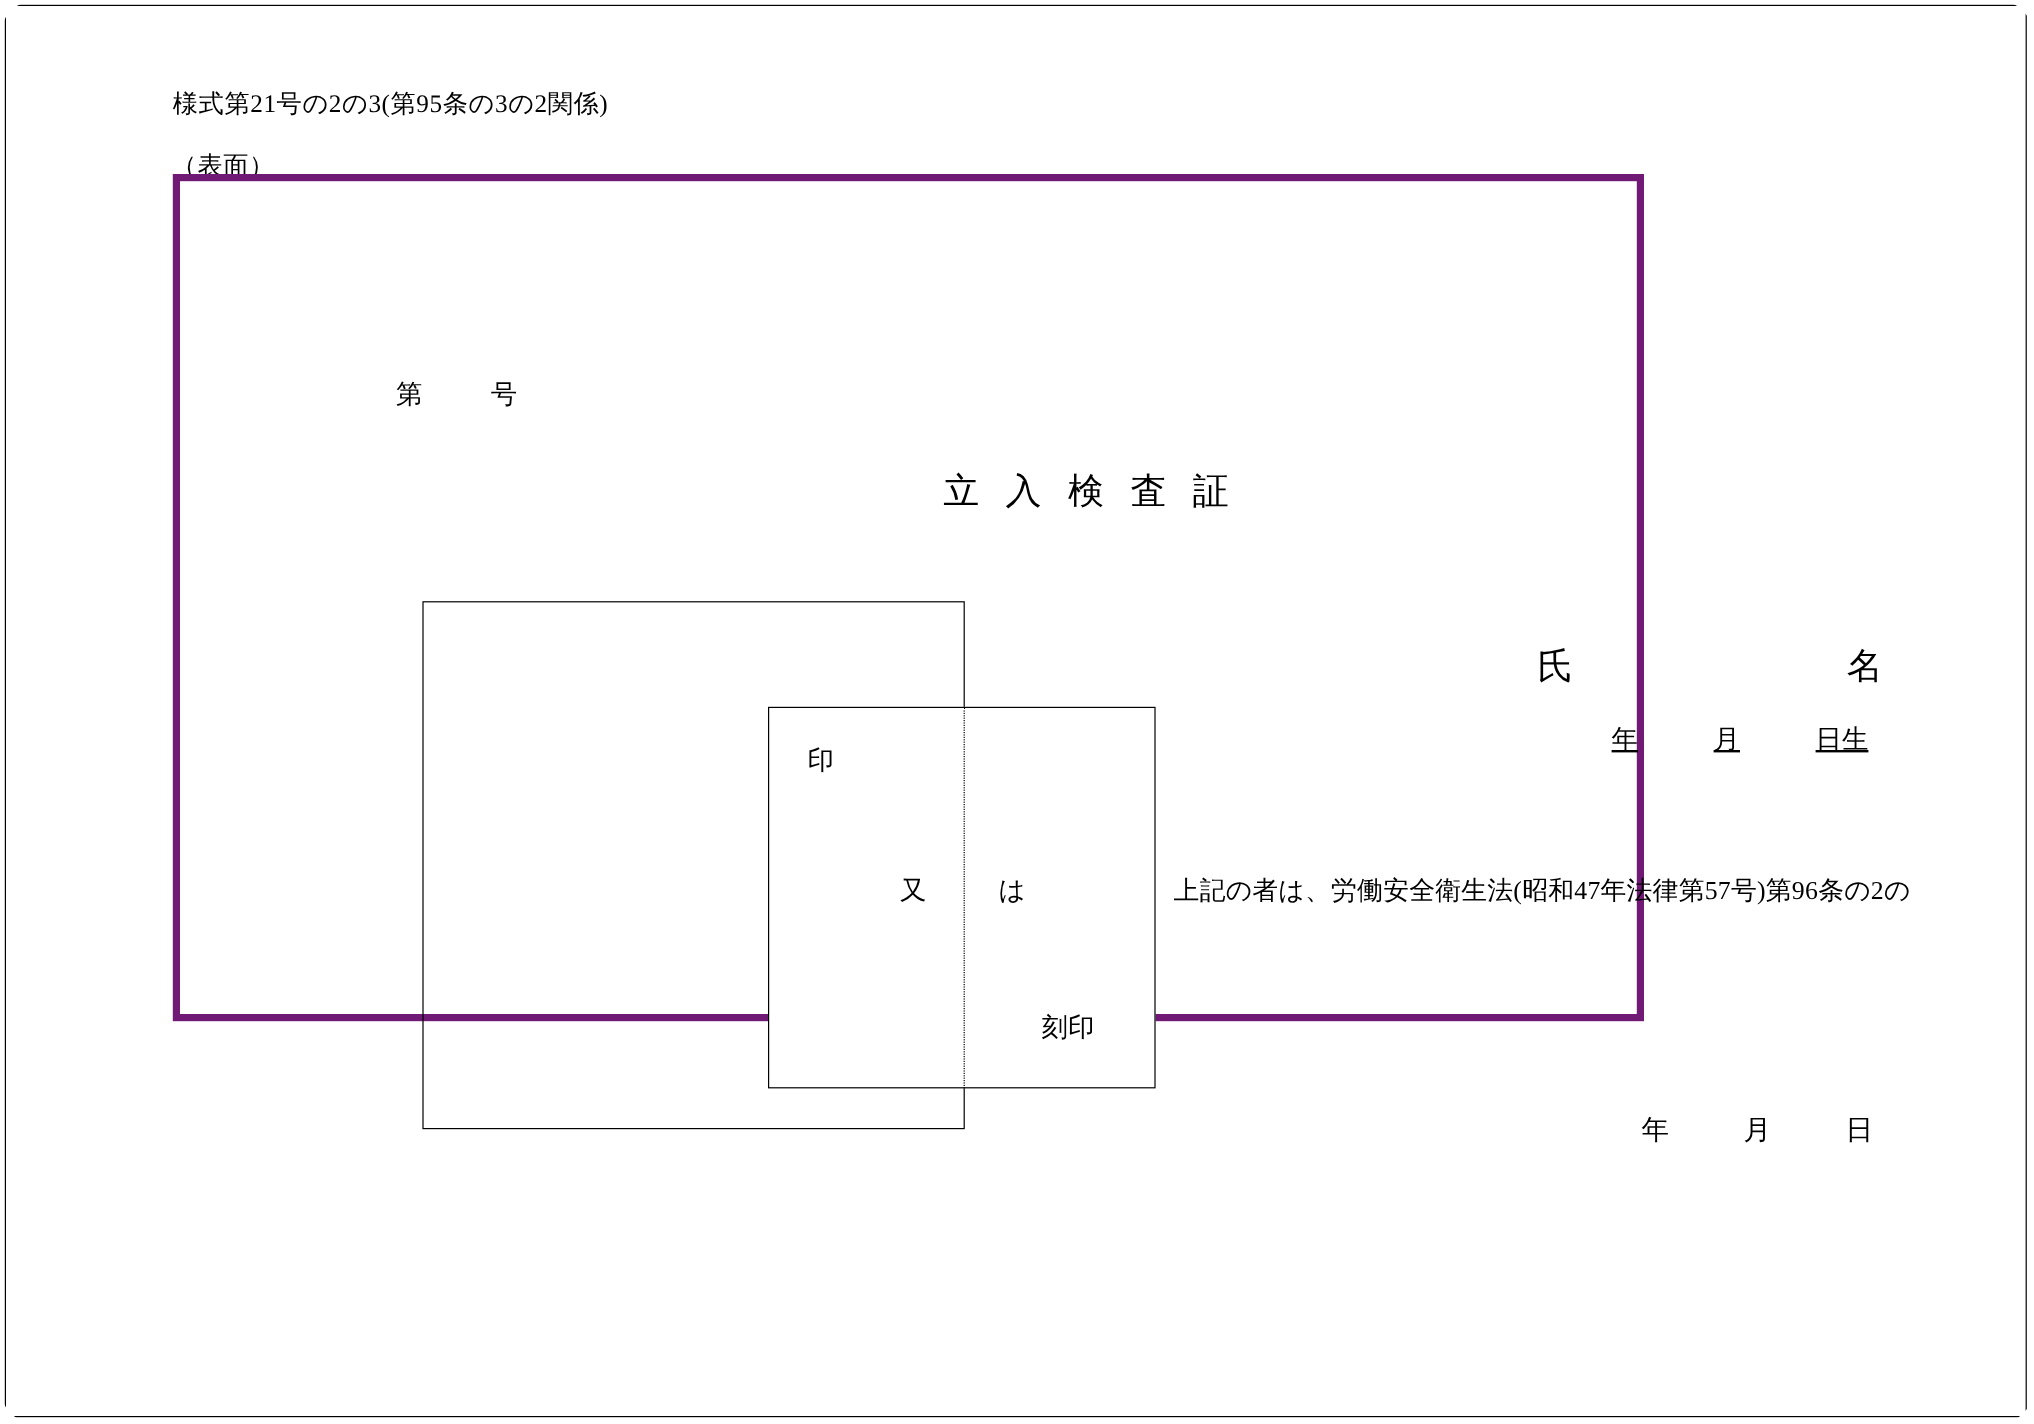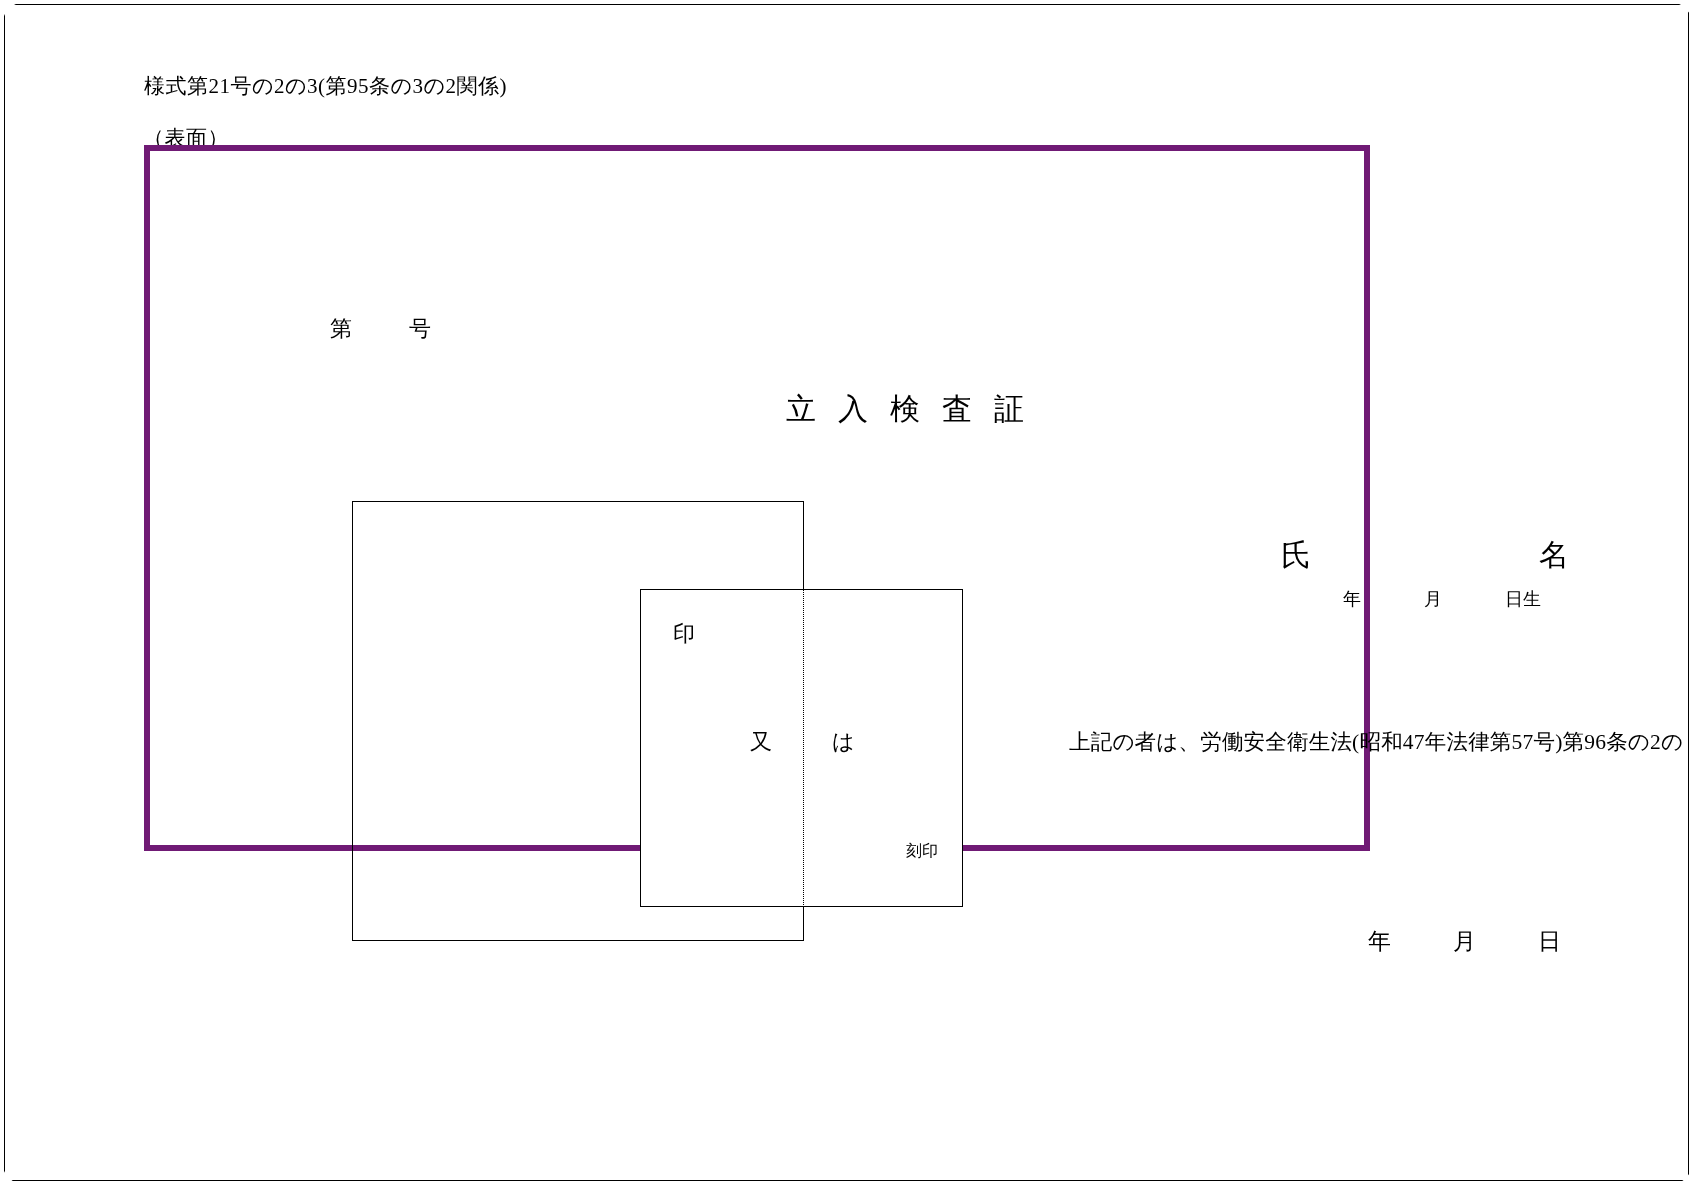--- a/index.html
+++ b/index.html
@@ -106,39 +106,40 @@
     left: 600px;
     top: 576px;
     font-size: 22px;
   }
   #stamp-ha {
     left: 682px;
     top: 576px;
     font-size: 22px;
   }
   #stamp-kokuin {
-    left: 756px;
+    left: 718px;
     top: 690px;
-    font-size: 16px;
+    font-size: 22px;
   }
   #name-label {
     left: 1131px;
     top: 384px;
     font-size: 30px;
   }
   #name-label .sp { display: inline-block; width: 228px; }
   #birth-label {
     left: 1193px;
-    top: 436px;
-    font-size: 18px;
+    top: 450px;
+    font-size: 22px;
+    text-decoration: underline;
   }
   #birth-label .sp { display: inline-block; width: 63px; }
   .body-text {
     position: absolute;
-    left: 895px;
+    left: 804px;
     top: 575px;
     width: 640px;
     font-size: 21.5px;
     line-height: 1.55;
     letter-spacing: 0.2px;
   }
   .body-text p { margin: 0; }
   .body-text .indent { text-indent: 24px; }
   #date-line {
     left: 1218px;

